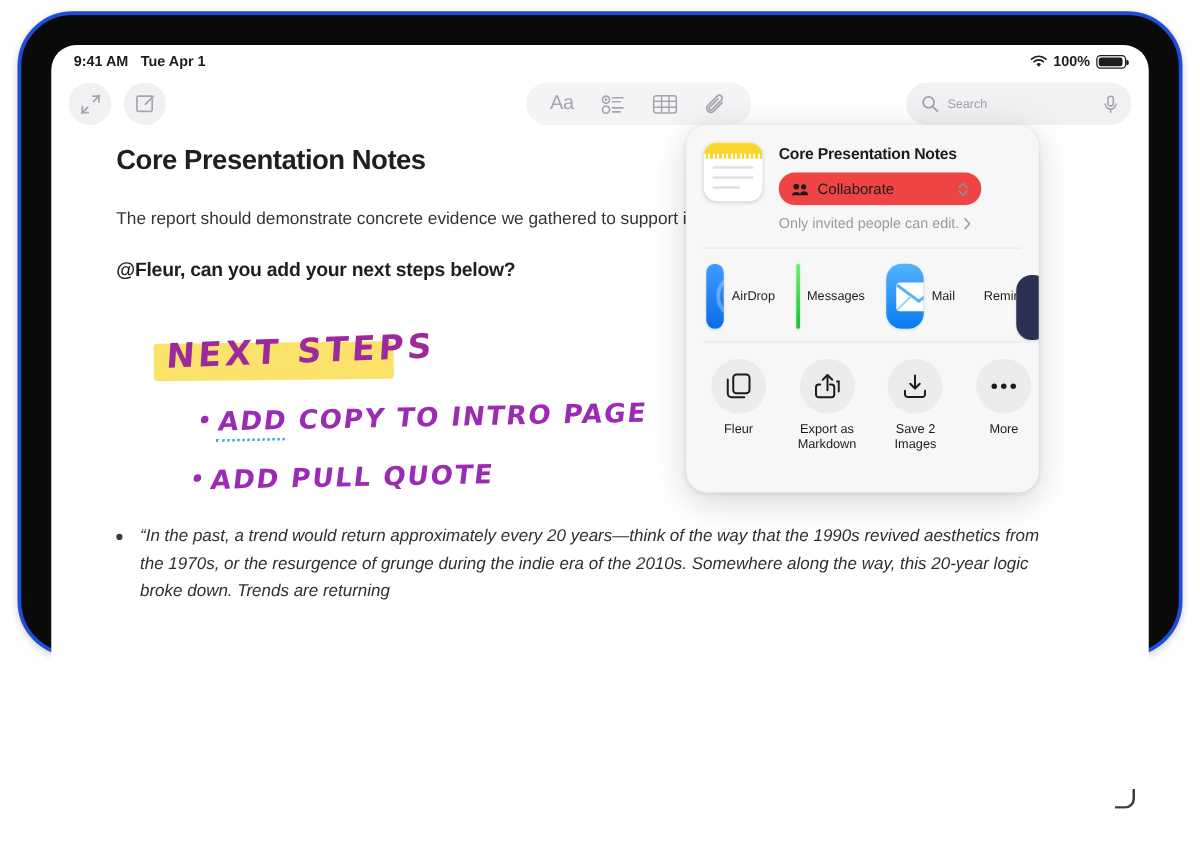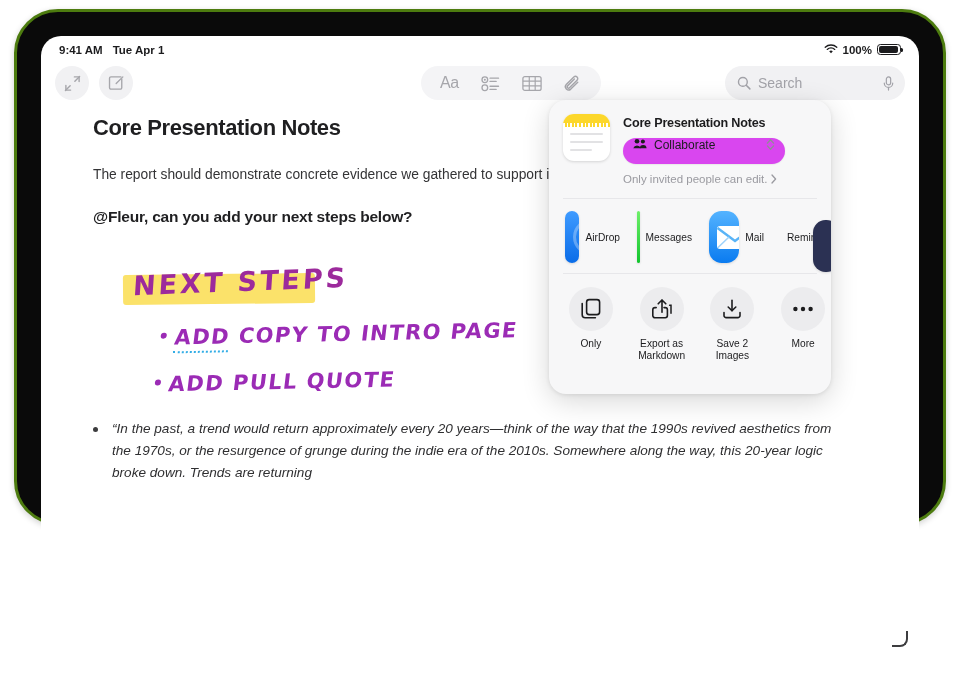--- a/index.html
+++ b/index.html
@@ -5,21 +5,21 @@
   * { margin:0; padding:0; box-sizing:border-box; }
   html,body { width:960px; height:690px; overflow:hidden; background:#ffffff; }
   body { font-family:"Liberation Sans", sans-serif; }
 
   .stage { position:relative; width:960px; height:690px; background:#ffffff; }
 
   
   .device {
     position:absolute; left:14px; top:9px; width:932px; height:516px;
     background:#0a0a0a; border-radius:44px;
-    border:3px solid #4d7c0f;
+    border:3px solid #1d4ed8;
     box-shadow:0 2px 6px rgba(0,0,0,0.18);
   }
   .screen {
     position:absolute; left:24px; top:24px; width:878px; height:620px;
     background:#ffffff; border-radius:20px; overflow:hidden;
   }
 
   
   .statusbar {
     position:absolute; left:0; top:0; width:100%; height:27px;
@@ -56,21 +56,21 @@
   }
   .tb-center > span { display:flex; align-items:center; justify-content:center;
                       width:30px; height:30px; cursor:pointer; }
   .aa { font-size:16px; color:#a6a6ab; font-weight:400; letter-spacing:-0.3px; }
 
   .searchbox {
     position:absolute; right:14px; top:3px; width:180px; height:34px;
     background:#f1f1f3; border-radius:17px; display:flex; align-items:center;
     padding:0 10px 0 12px; gap:7px;
   }
-  .searchbox .ph { font-size:14px; color:#a2a2a8; flex:1; }
+  .searchbox .ph { font-size:10px; color:#a2a2a8; flex:1; }
 
   
   .note { position:absolute; left:0; top:67px; right:0; bottom:0; padding:12px 44px 0 52px;
           color:#2c2c2e; }
   .note-title { font-size:22px; font-weight:bold; letter-spacing:-0.4px; color:#1f1f21;
                 margin-bottom:24px; }
   .note-h2 { font-size:16.5px; font-weight:bold; color:#1f1f21; text-decoration:underline;
              text-underline-offset:4px; text-decoration-thickness:1.6px; margin-bottom:20px; }
   .olist { list-style:decimal; margin:0 0 24px 30px; }
   .olist li { font-size:13.8px; line-height:1.6; color:#343436; padding-left:4px; }
@@ -128,22 +128,22 @@
   }
   .nt-top { height:13px; background:#fcd72b; position:relative; }
   .nt-top::after{
     content:""; position:absolute; left:0; right:0; bottom:0; height:4px;
     background:repeating-linear-gradient(90deg,#fff 0 1.6px,transparent 1.6px 3.6px);
   }
   .nt-line { height:1.9px; background:#e2e2e4; margin:6px 7px 0 7px; border-radius:2px; }
   .pop-title { font-size:12.6px; font-weight:bold; color:#1c1c1e; letter-spacing:-0.2px;
                margin-top:2px; }
   .collab-btn {
-    margin-top:8px; height:26px; width:162px; background:#d946ef; border-radius:13px;
-    display:flex; padding:0 10px; gap:7px;
+    margin-top:8px; height:26px; width:162px; background:#ef4444; border-radius:13px;
+    display:flex; align-items:center; padding:0 10px; gap:7px;
     box-shadow:0 0.5px 1.5px rgba(0,0,0,0.10);
   }
   .collab-btn .lbl { font-size:12px; color:#1c1c1e; flex:1; }
   .pop-sub { font-size:11.5px; color:#9a9aa0; margin-top:9px; display:flex;
              align-items:center; gap:4px; }
 
   .divider { height:1px; background:#e7e7ea; margin:13px 14px 0 14px; }
 
   .app-row { display:flex; padding:12px 0 0 16px; gap:17px; }
   .app-cell { width:55px; display:flex; align-items:center; gap:6px; }
@@ -364,21 +364,21 @@
 
         <div class="act-row">
 
           <div class="act-cell">
             <div class="act-ic">
               <svg width="22" height="22" viewBox="0 0 22 22">
                 <rect x="6.6" y="1.6" width="13" height="15" rx="2.6" stroke="#1c1c1e" stroke-width="1.6" fill="none"></rect>
                 <path d="M15.4 19.8 H5.2 A3 3 0 0 1 2.2 16.8 V5.6" stroke="#1c1c1e" stroke-width="1.6" fill="none" stroke-linecap="round"></path>
               </svg>
             </div>
-            <div class="act-lbl">Only</div>
+            <div class="act-lbl">Fleur</div>
           </div>
 
           <div class="act-cell">
             <div class="act-ic">
               <svg width="22" height="22" viewBox="0 0 22 22">
                 <path d="M11 14.2 V2.2" stroke="#1c1c1e" stroke-width="1.6" stroke-linecap="round"></path>
                 <path d="M7.2 5.8 L11 2 L14.8 5.8" stroke="#1c1c1e" stroke-width="1.6" fill="none" stroke-linecap="round" stroke-linejoin="round"></path>
                 <path d="M5.2 9.6 H4 A2.2 2.2 0 0 0 1.8 11.8 V17.6 A2.2 2.2 0 0 0 4 19.8 H14.2 A2.2 2.2 0 0 0 16.4 17.6 V11.8 A2.2 2.2 0 0 0 14.2 9.6 H13" stroke="#1c1c1e" stroke-width="1.6" fill="none" stroke-linecap="round"></path>
                 <path d="M18.6 7.2 h1.4 v8" stroke="#1c1c1e" stroke-width="1.5" fill="none" stroke-linecap="round"></path>
               </svg>

